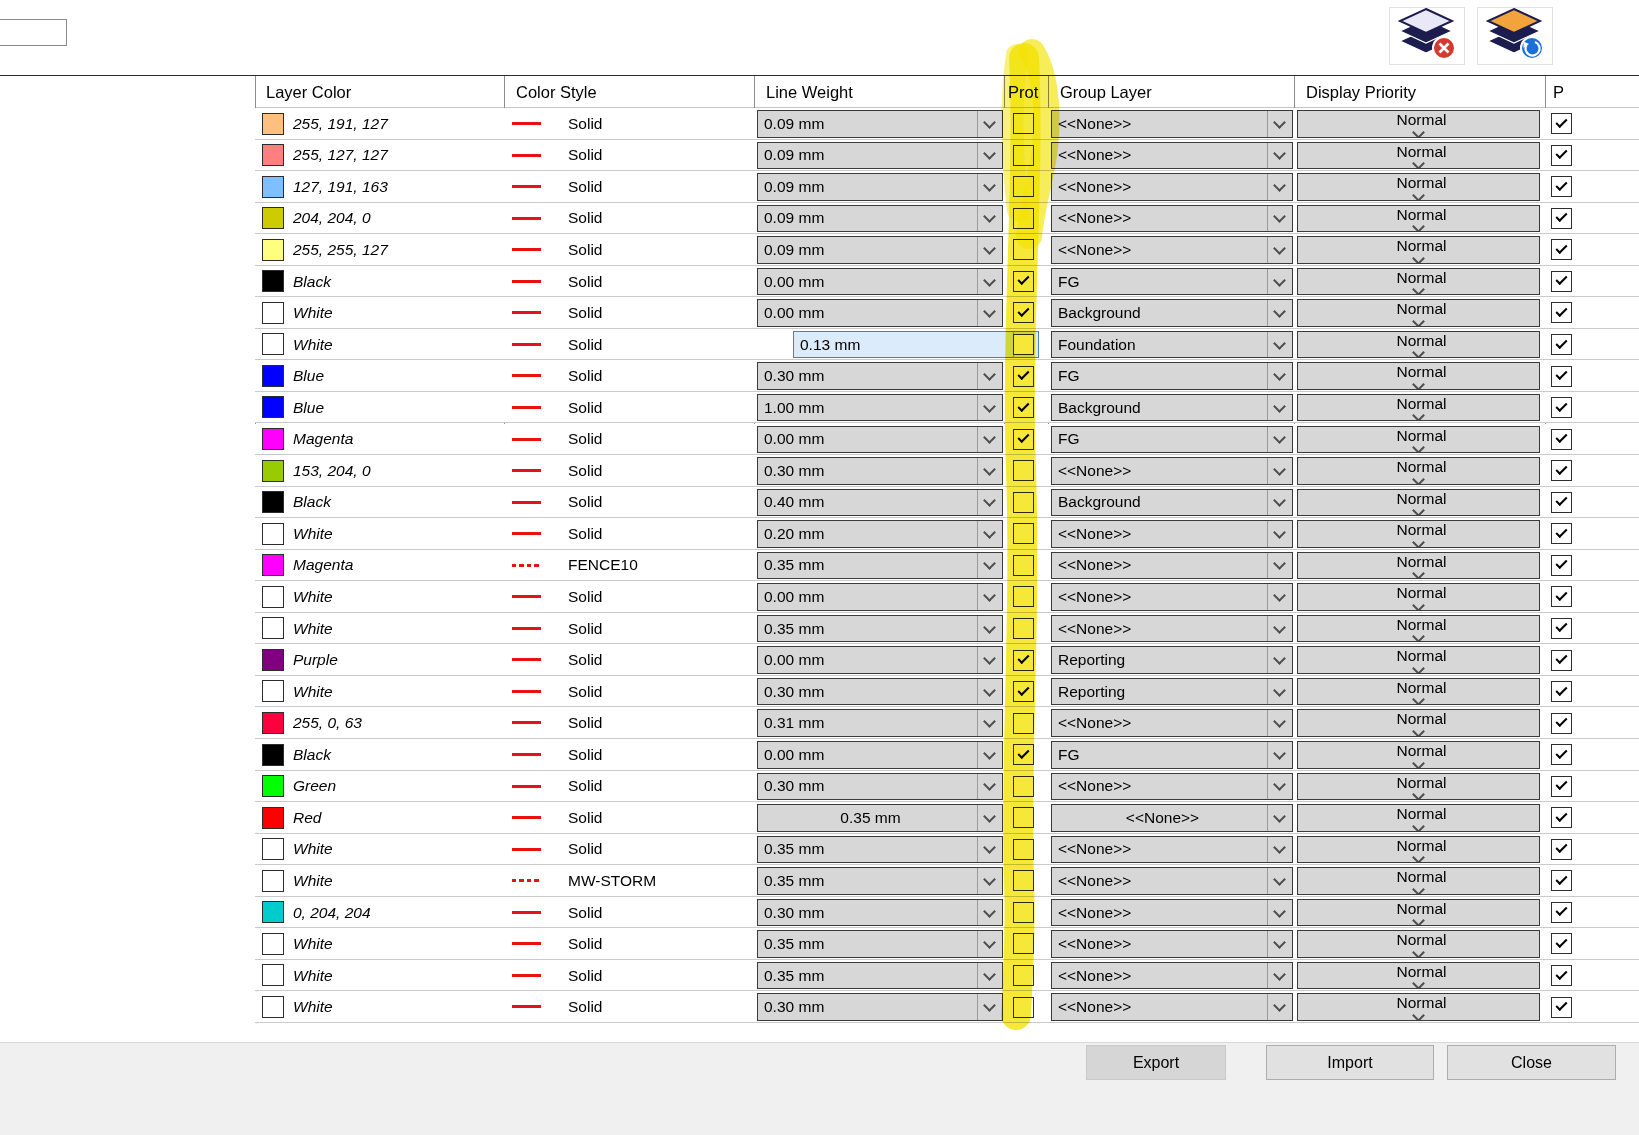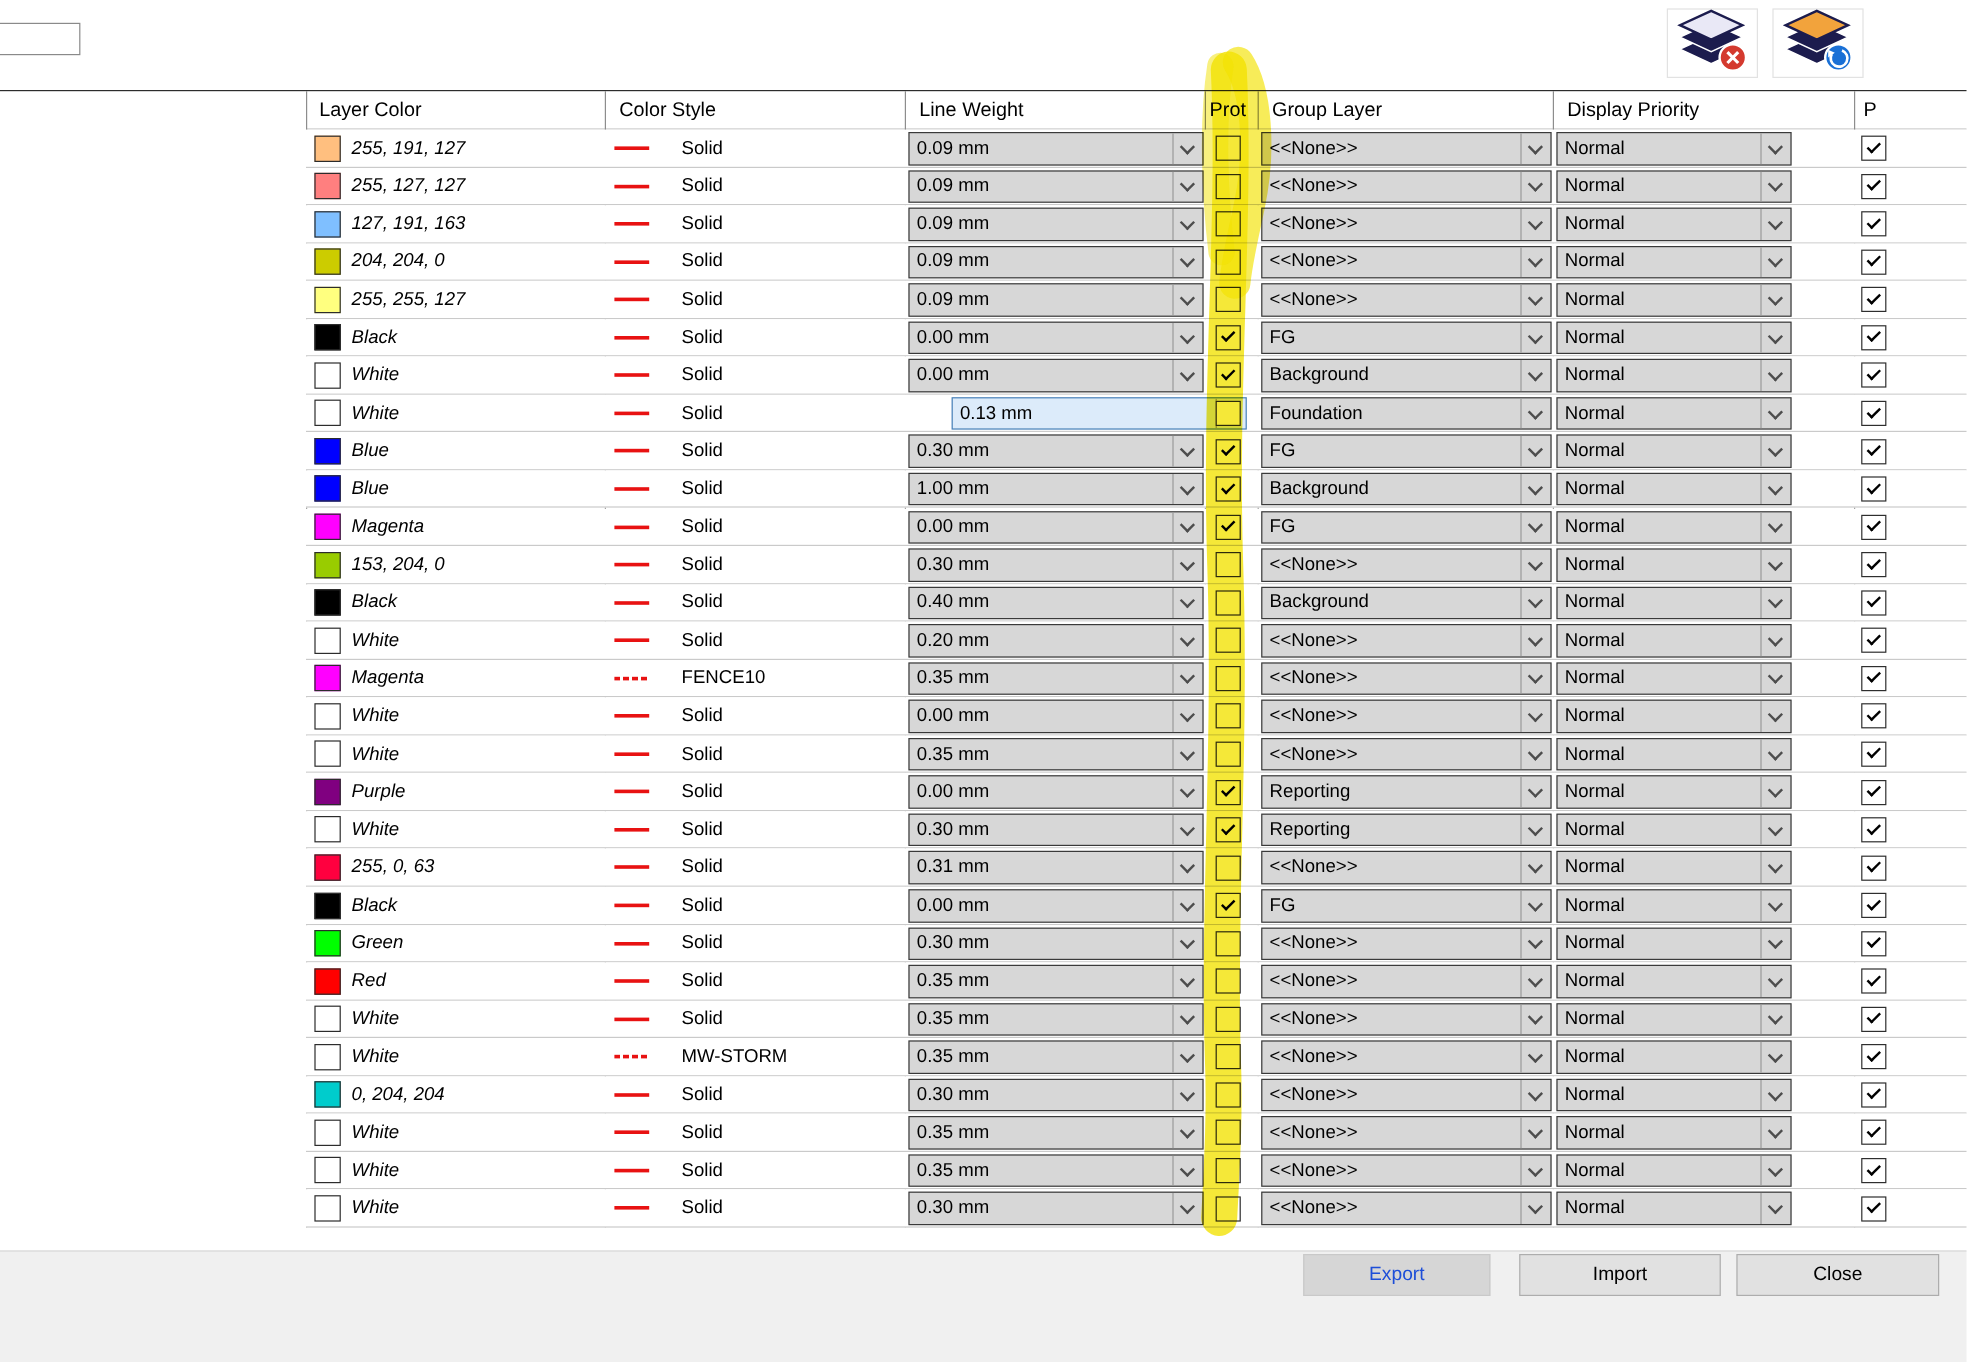--- a/index.html
+++ b/index.html
@@ -36,42 +36,42 @@
   .lsname { left:549px;margin-left:19px; }
 
   .combo { position:absolute; top:2px; height:27.5px; background:#d7d7d7; border:1px solid #3a3a3a;
     display:flex; align-items:center; overflow:hidden; }
   .combo .txt { flex:1; padding-left:6px; font-size:15.5px; white-space:nowrap; overflow:hidden; }
   .combo .sep { width:1px; align-self:stretch; background:#9a9a9a; }
   .chev { width:9px; height:9px; border-right:2px solid #4d4d4d; border-bottom:2px solid #4d4d4d;
     transform:rotate(45deg); margin:-3px 8px 0 7px; }
   .combo.weight { left:757px; width:246px; }
   .combo.group  { left:1051px; width:242px; }
-  .combo.prio   { left:1297px; width:196px; }
+  .combo.prio   { left:1297px; width:243px;flex-direction:column; }
   .combo.sel { background:var(--sel); border-color:#4a82b8;margin-left:36px; }
 
   .cb { position:absolute; top:5.2px; width:21px; height:21px; background:#fff;
     border:1px solid #2e2e2e; display:flex; align-items:center; justify-content:center; }
   .cb.prot { left:1013px; }
   .cb.plot { left:1551px; }
   .check { width:11px; height:6px; border-left:2px solid #000; border-bottom:2px solid #000;
     transform:rotate(-45deg); margin-top:-4px; }
 
   
   .hl-overlay { position:absolute; left:0; top:0; width:1639px; height:1135px;
     pointer-events:none; mix-blend-mode:multiply; z-index:40; }
   .hlstroke { stroke:var(--hl); fill:none; stroke-linecap:round; }
 
   
   .footer { position:absolute; left:0; top:1042px; width:1639px; height:93px;
     background:#f0f0f0; border-top:1px solid #d8d8d8; }
   .btn { position:absolute; top:2px; height:35px; display:flex; align-items:center; justify-content:center;
     font-size:16px; background:#e1e1e1; border:1px solid #adadad; cursor:pointer;
     font-family:"Liberation Sans", sans-serif; }
-  .btn.export { left:1086px; width:156px; background:#d6d6d6; border-color:#c9c9c9; color:#1d4ed8; }
+  .btn.export { left:1086px; width:140px; background:#d6d6d6; border-color:#c9c9c9; color:#000000; }
   .btn.import { left:1266px; width:168px; }
   .btn.close  { left:1447px; width:169px; }
 </style>
 </head>
 <body>
 
 <div class="screen">
 
   <input class="filter-input" value="" style="">
 
@@ -677,21 +677,21 @@
         </div>
         <div class="combo prio">
           <span class="txt">Normal</span>
           <span class="sep"></span>
           <span class="chev"></span>
         </div>
         <div class="cb plot">
           <span class="check"></span>
         </div>
       </div>
-      <div class="row" style="top: 802.1px;">
+      <div class="row" style="top: 802.1px; text-align: center;">
         <div class="swatch" style="background:#ff0000"></div>
         <div class="cell cname">Red</div>
         <div class="lsicon"></div>
         <div class="cell lsname">Solid</div>
         <div class="combo weight">
           <span class="txt">0.35 mm</span>
           <span class="sep"></span>
           <span class="chev"></span>
         </div>
         <div class="cb prot"></div>

